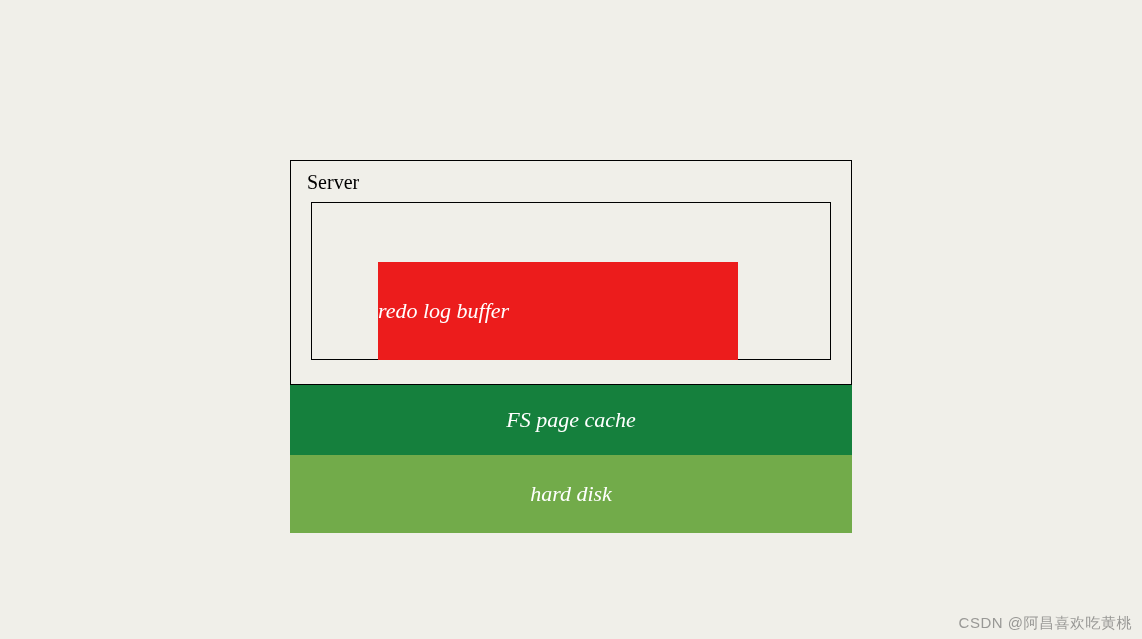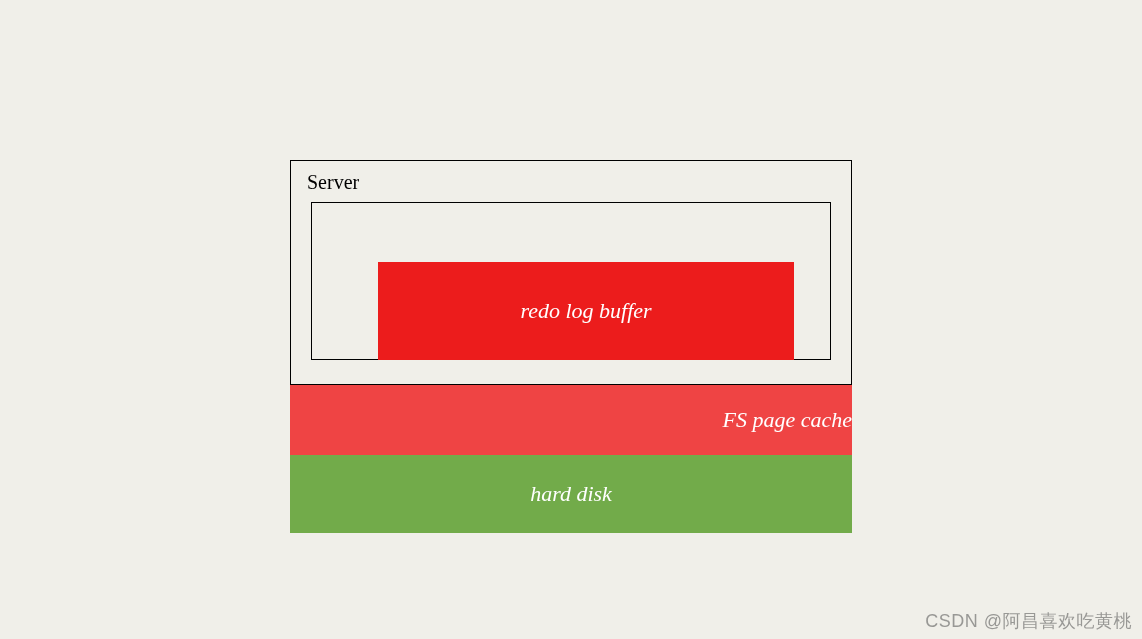--- a/index.html
+++ b/index.html
@@ -41,38 +41,38 @@
   }
   .mysql-label {
     font-size: 20px;
     color: #000;
     margin: 8px 0 0 14px;
   }
   .redo-box {
     position: absolute;
     left: 66px;
     bottom: -1px;
-    width: 416px;
+    width: 360px;
     height: 98px;
     background: #ec1c1c;
     display: flex;
     align-items: center;
-    justify-content: center;
+    justify-content: flex-start;
   }
   .redo-label {
     color: #fff;
     font-size: 22px;
     font-style: italic;
   }
   .fs-box {
-    background: #ef4444;
+    background: #15803d;
     height: 70px;
     display: flex;
     align-items: center;
-    justify-content: flex-end;
+    justify-content: center;
   }
   .fs-label {
     color: #fff;
     font-size: 22px;
     font-style: italic;
   }
   .disk-box {
     background: #72ab4a;
     height: 78px;
     display: flex;
@@ -82,21 +82,21 @@
   .disk-label {
     color: #fff;
     font-size: 22px;
     font-style: italic;
   }
   .watermark {
     position: absolute;
     right: 10px;
     bottom: 6px;
     font-family: Arial, sans-serif;
-    font-size: 18px;
+    font-size: 15px;
     color: rgba(80,80,80,0.55);
     letter-spacing: 0.5px;
   }
 </style>
 </head>
 <body>
 
 <div class="diagram">
 
   <div class="server-box">

